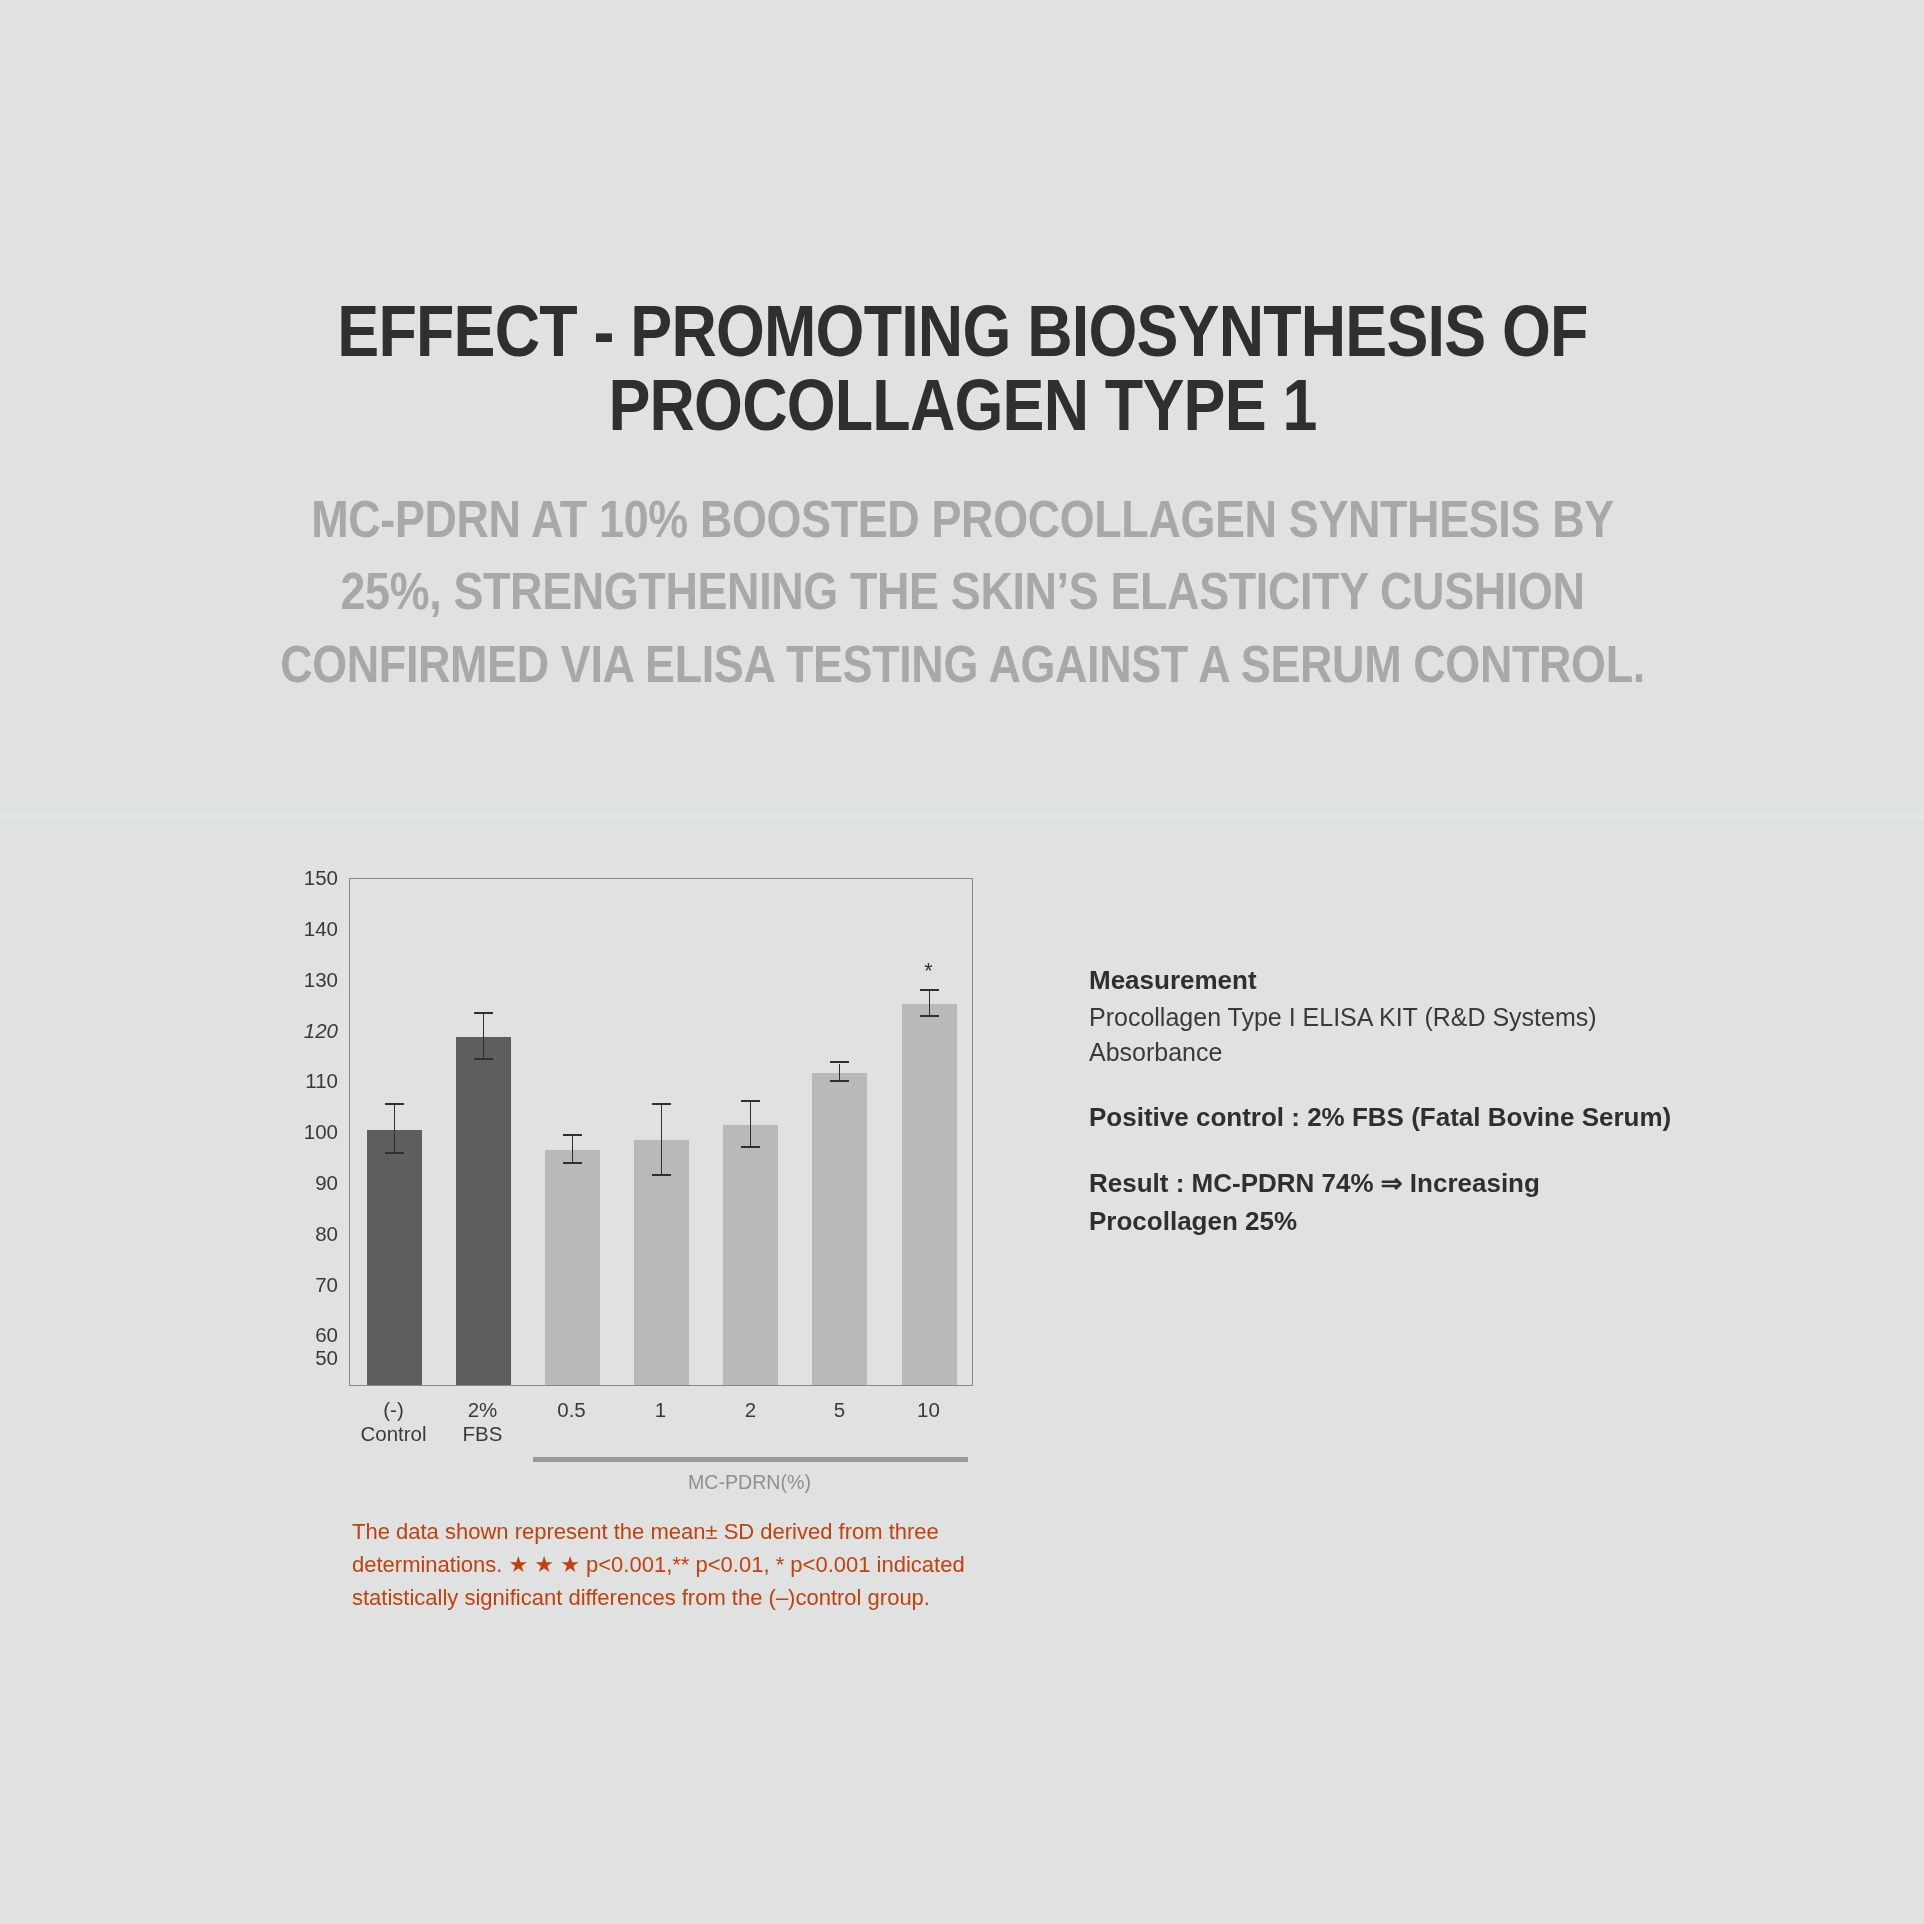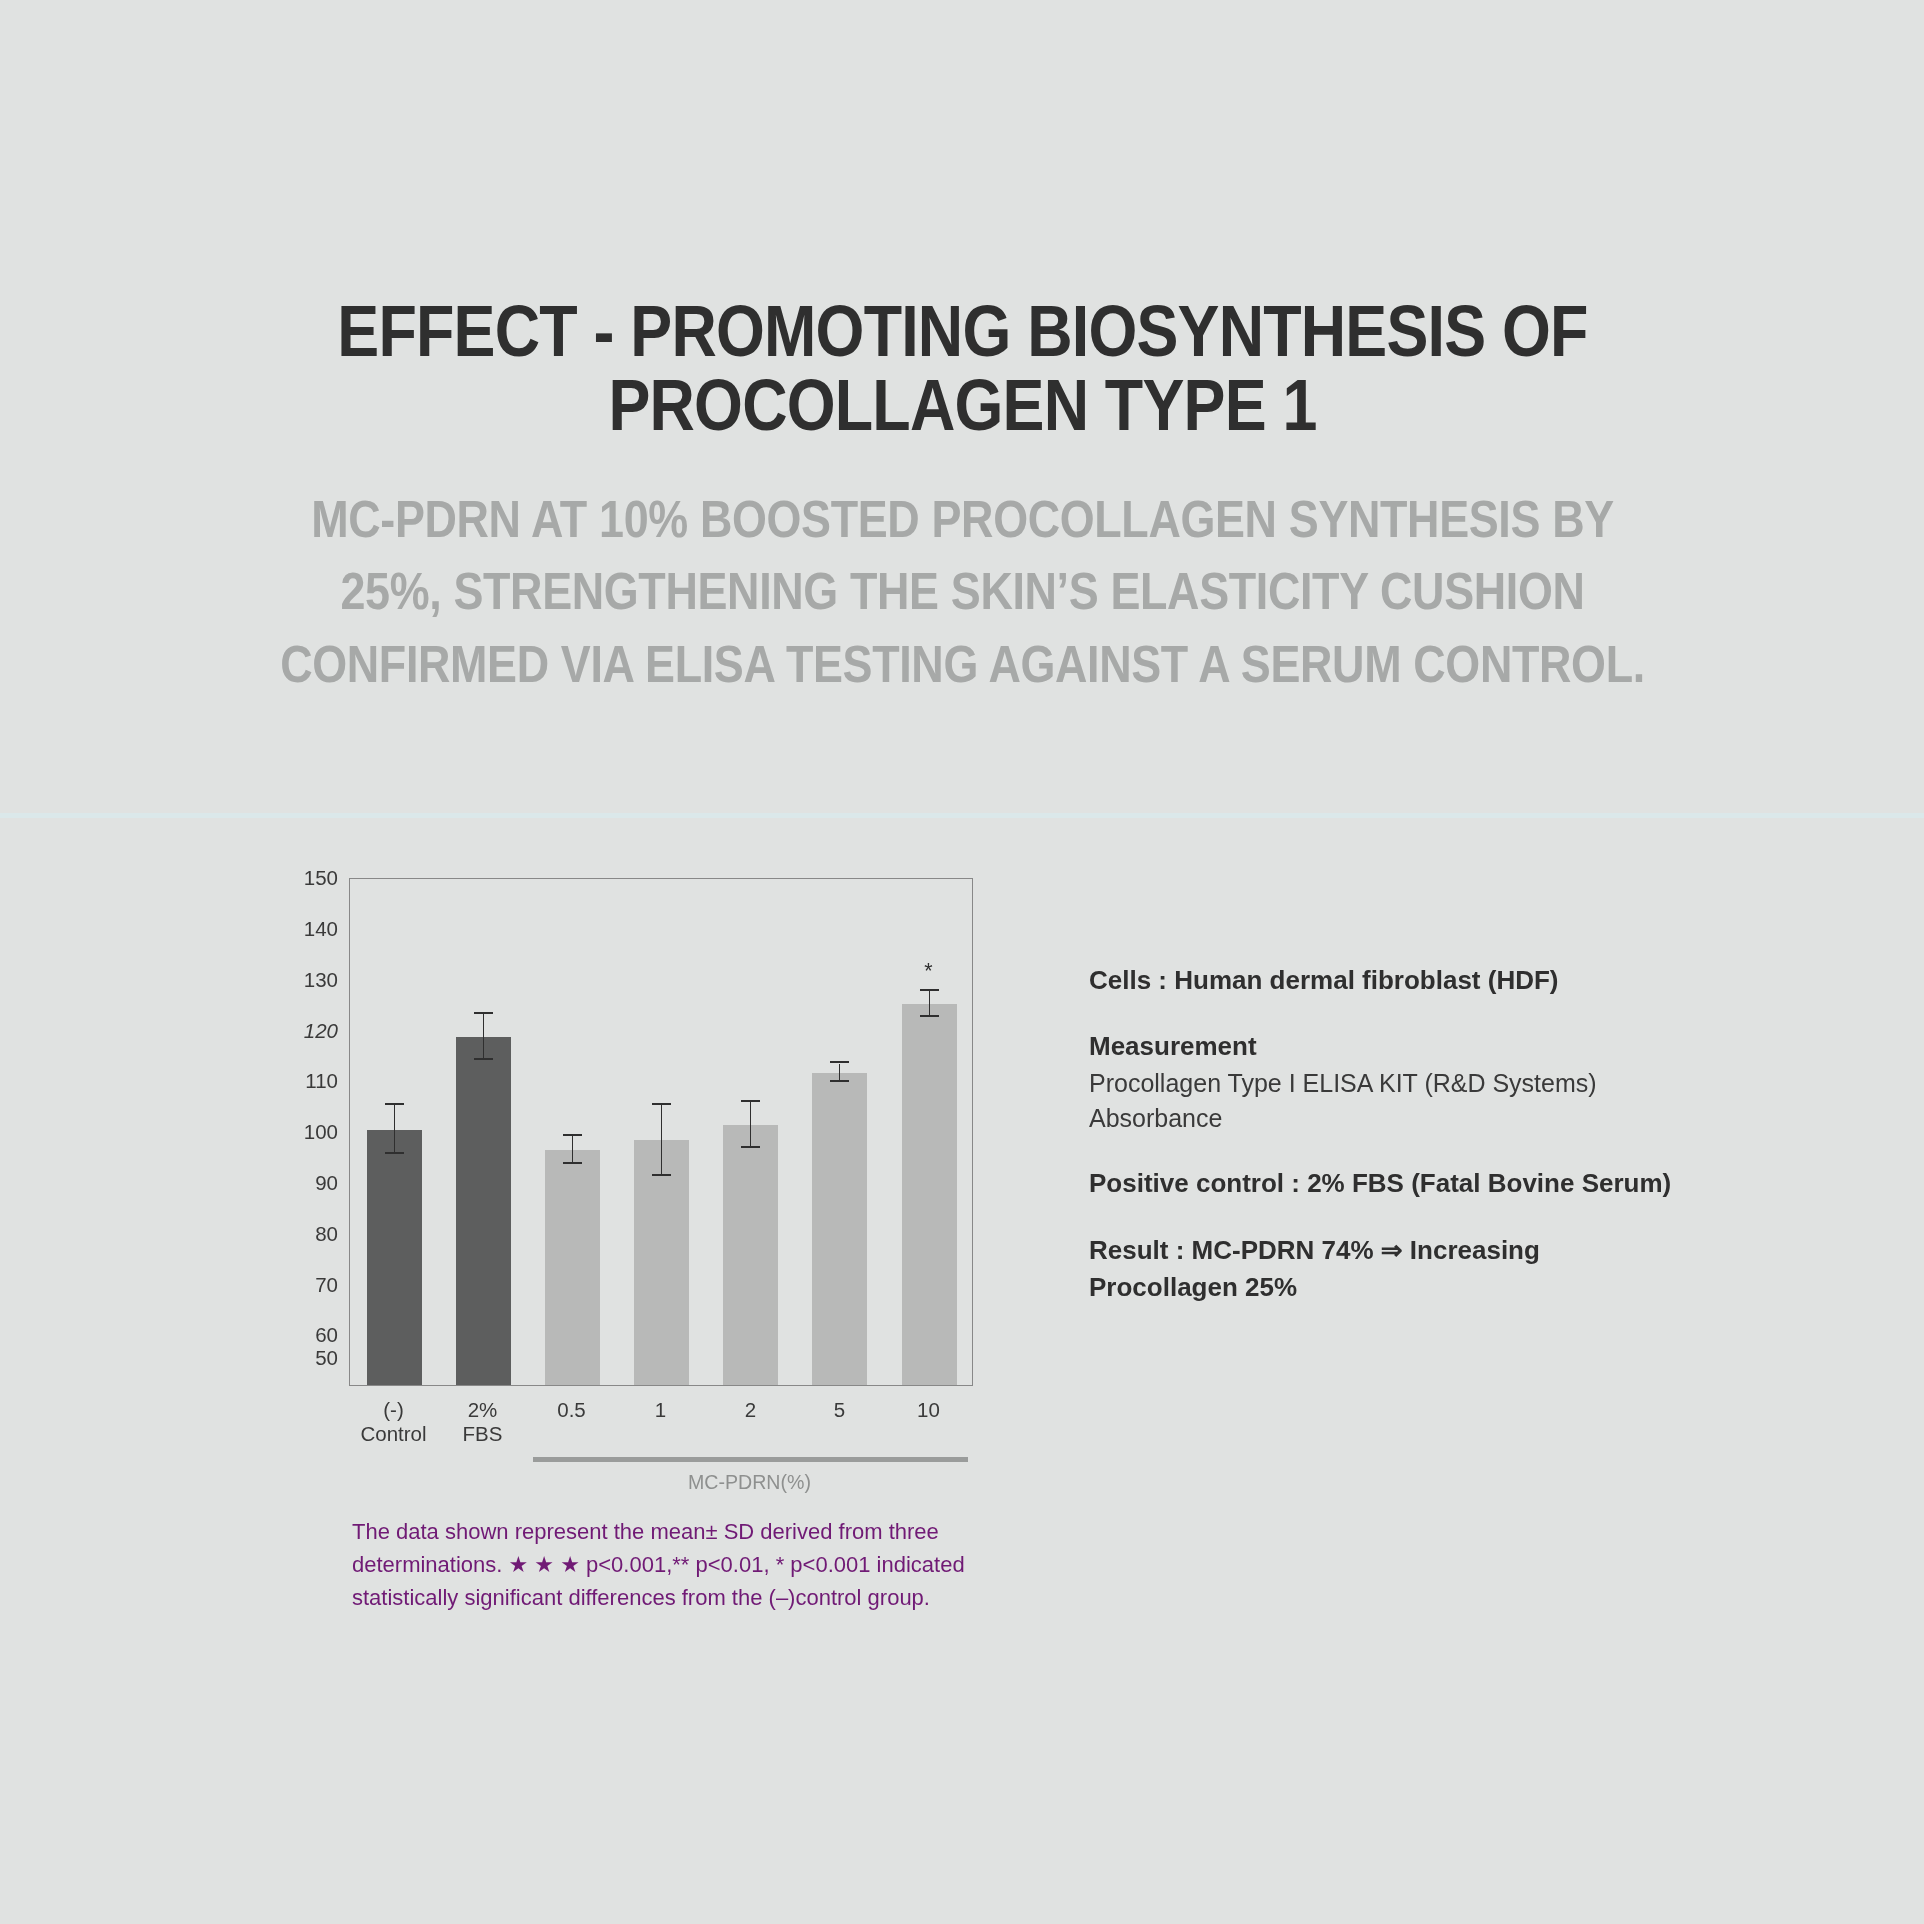--- a/index.html
+++ b/index.html
@@ -151,21 +151,21 @@
     color: #8e908f;
   }
 
   .caption {
     position: absolute;
     left: 352px;
     top: 1515px;
     width: 713px;
     font-size: 22px;
     line-height: 1.5;
-    color: #701a75;
+    color: #c2410c;
   }
 
   
   .info {
     position: absolute;
     left: 1089px;
     top: 962px;
     width: 677px;
   }
   .info-block { margin-bottom: 28.5px; }
@@ -281,23 +281,20 @@
       </div>
       <div class="group-bar" style="left: 266px; width: 435px; top: 588px;"></div>
       <div class="group-label" style="left: 349px; top: 602px;">MC-PDRN(%)</div>
     </div>
 </div>
 
 <div class="caption">The data shown represent the mean± SD derived from three determinations. ★ ★ ★ p&lt;0.001,** p&lt;0.01, * p&lt;0.001 indicated statistically significant differences from the (–)control group.</div>
 
 <div class="info">
   <div class="info-block">
-    <div class="info-strong">Cells : Human dermal fibroblast (HDF)</div>
-  </div>
-  <div class="info-block">
     <div class="info-strong">Measurement</div>
     <div class="info-plain">Procollagen Type I ELISA KIT (R&amp;D Systems)</div>
     <div class="info-plain">Absorbance</div>
   </div>
   <div class="info-block">
     <div class="info-strong">Positive control : 2% FBS (Fatal Bovine Serum)</div>
   </div>
   <div class="info-block">
     <div class="info-strong">Result : MC-PDRN 74% ⇒ Increasing</div>
     <div class="info-strong">Procollagen 25%</div>

